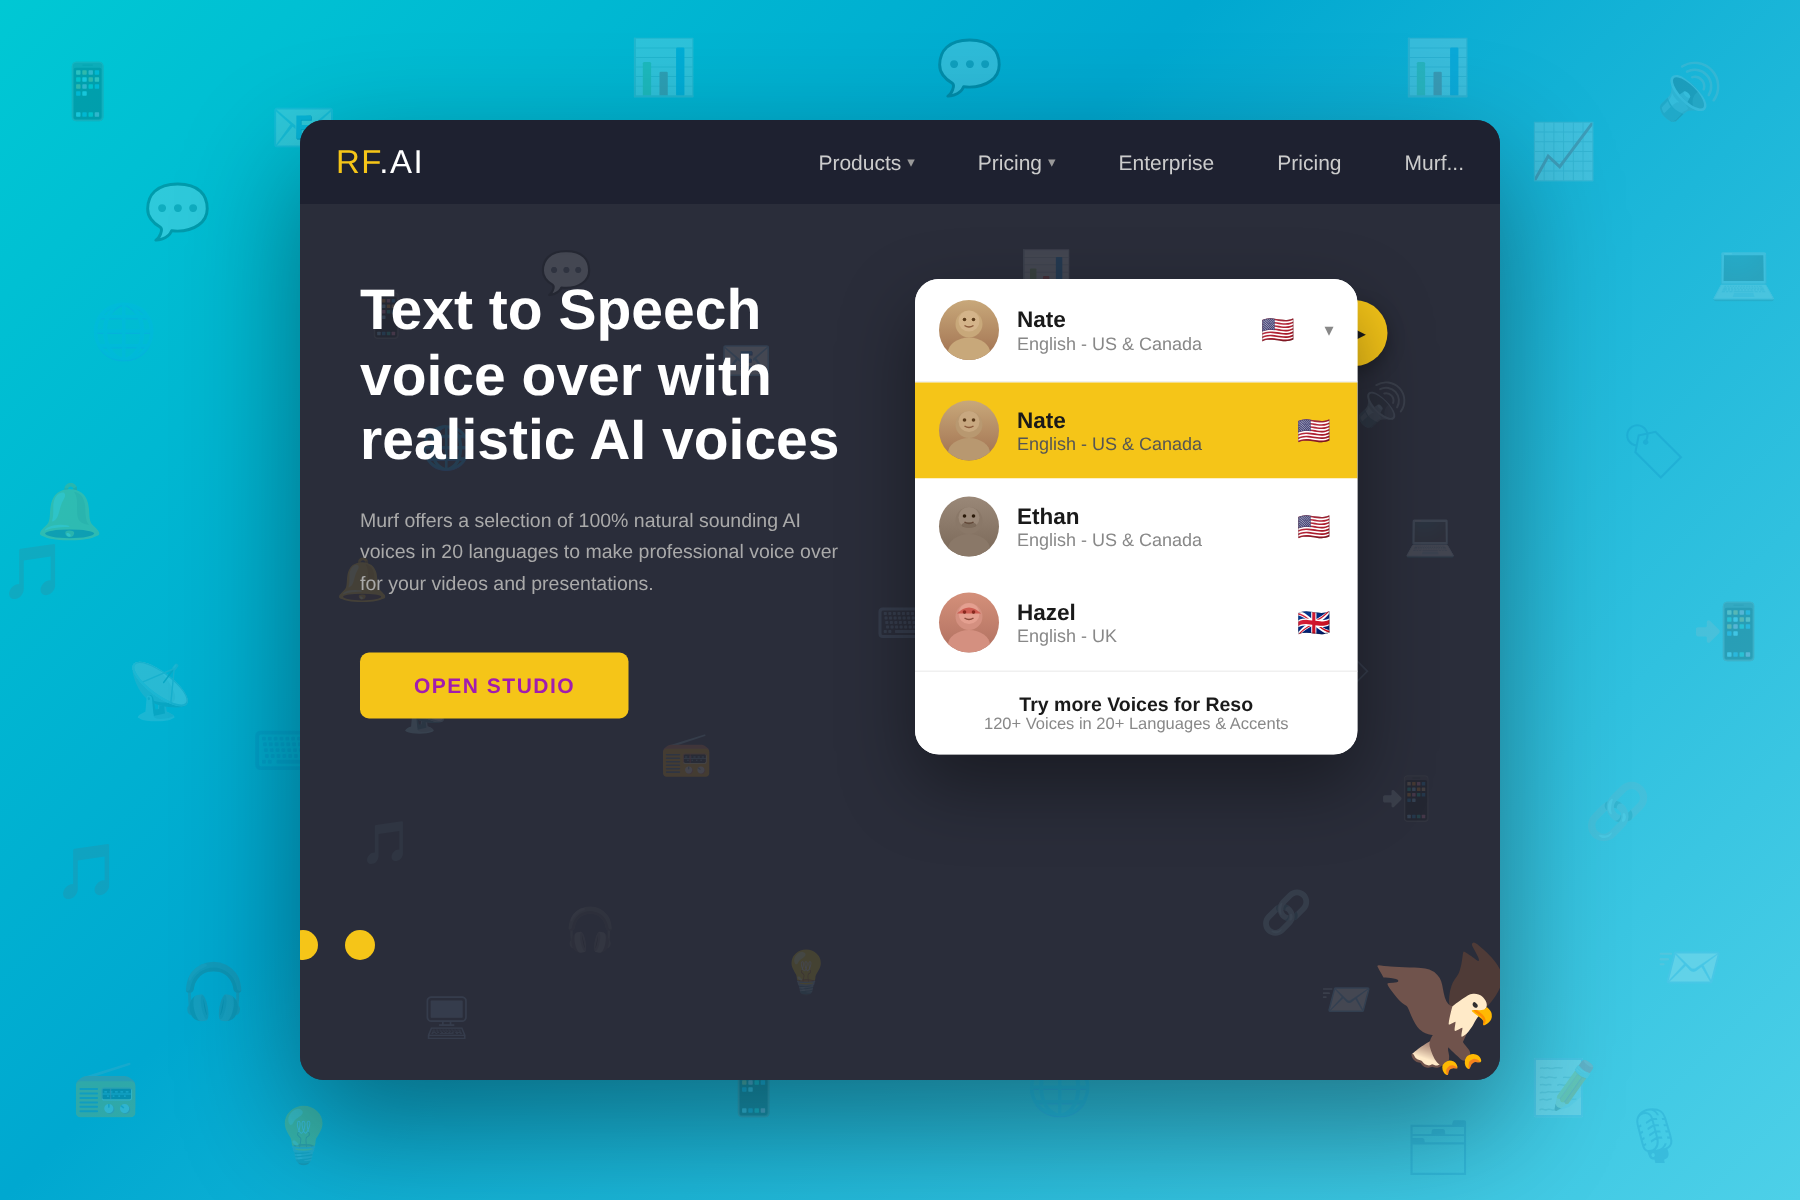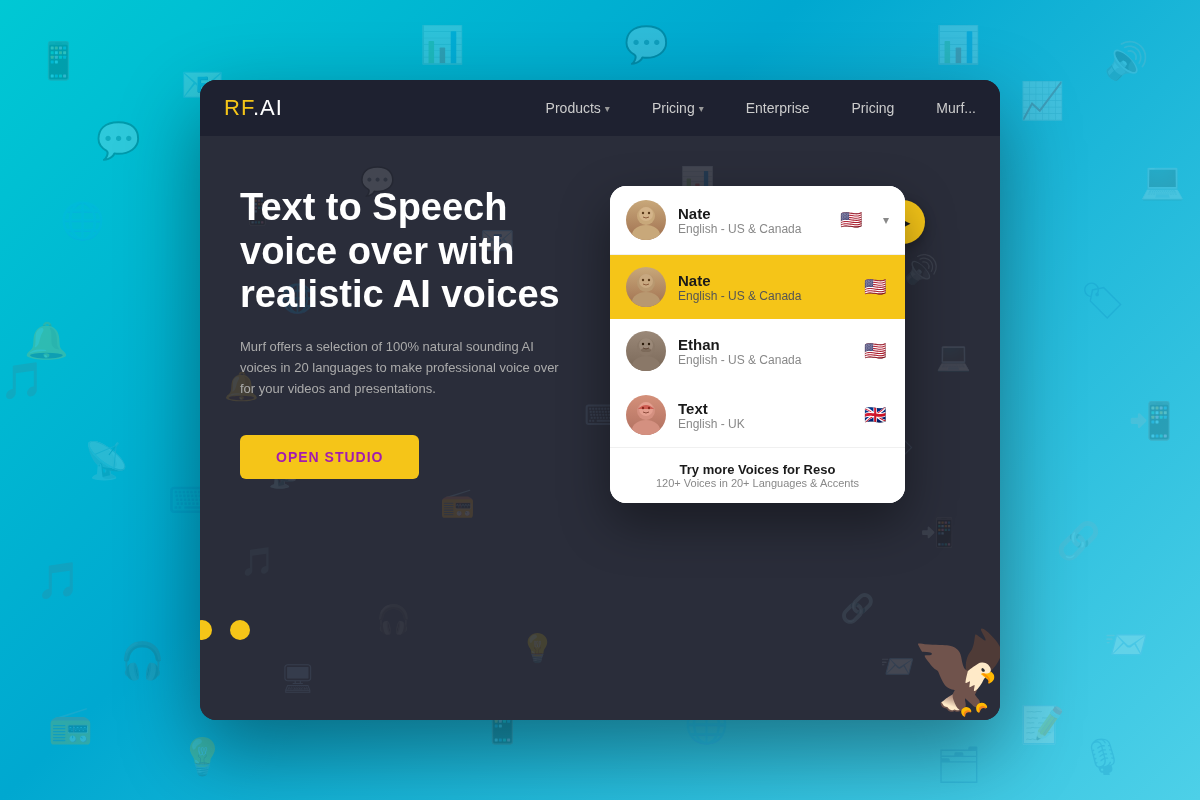--- a/index.html
+++ b/index.html
@@ -496,21 +496,21 @@
                 <ellipse cx="20" cy="35" rx="14" ry="10" fill="#d49080"></ellipse>
                 <circle cx="20" cy="14" r="7" fill="#e4a090"></circle>
                 <circle cx="17" cy="13" r="1.2" fill="#3a1a0a"></circle>
                 <circle cx="23" cy="13" r="1.2" fill="#3a1a0a"></circle>
                 <path d="M17 17 Q20 19 23 17" stroke="#8a4a3a" stroke-width="1" fill="none"></path>
 
                 <path d="M12 14 Q20 6 28 14" fill="#c0302a" opacity="0.6"></path>
               </svg>
             </div>
             <div class="voice-info">
-              <div class="voice-name">Text</div>
+              <div class="voice-name">Hazel</div>
               <div class="voice-lang">English - UK</div>
             </div>
             <div class="flag-circle">🇬🇧</div>
           </div>
 
           <div class="voice-footer">
             <div class="voice-footer-title">Try more Voices for Reso</div>
             <div class="voice-footer-sub">120+ Voices in 20+ Languages &amp; Accents</div>
           </div>
 

